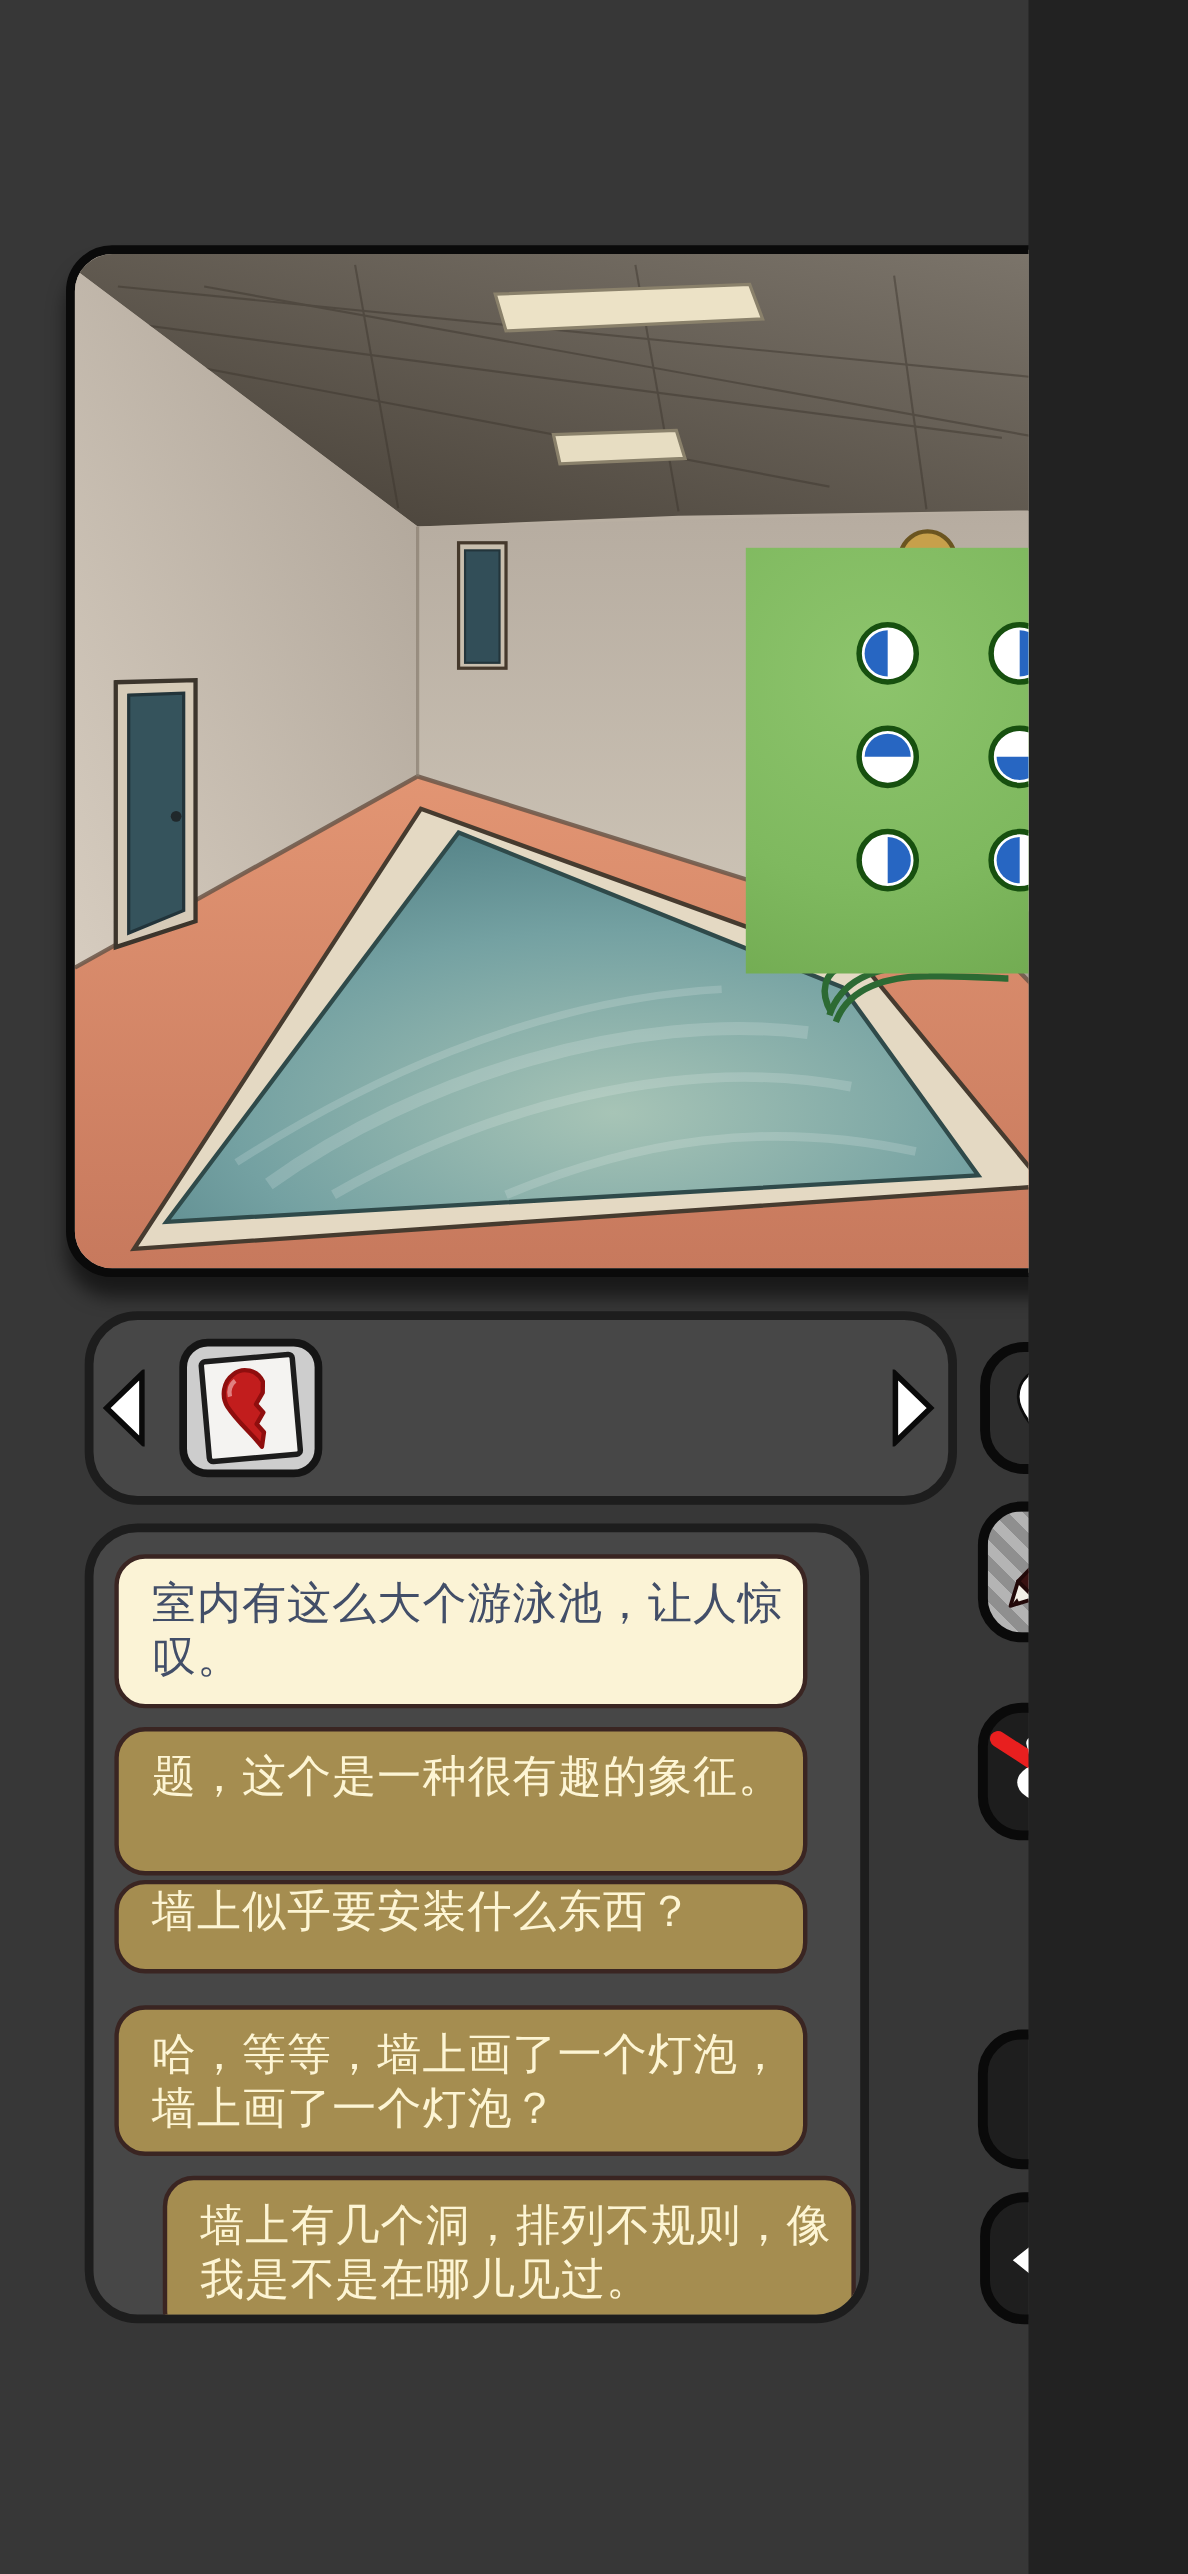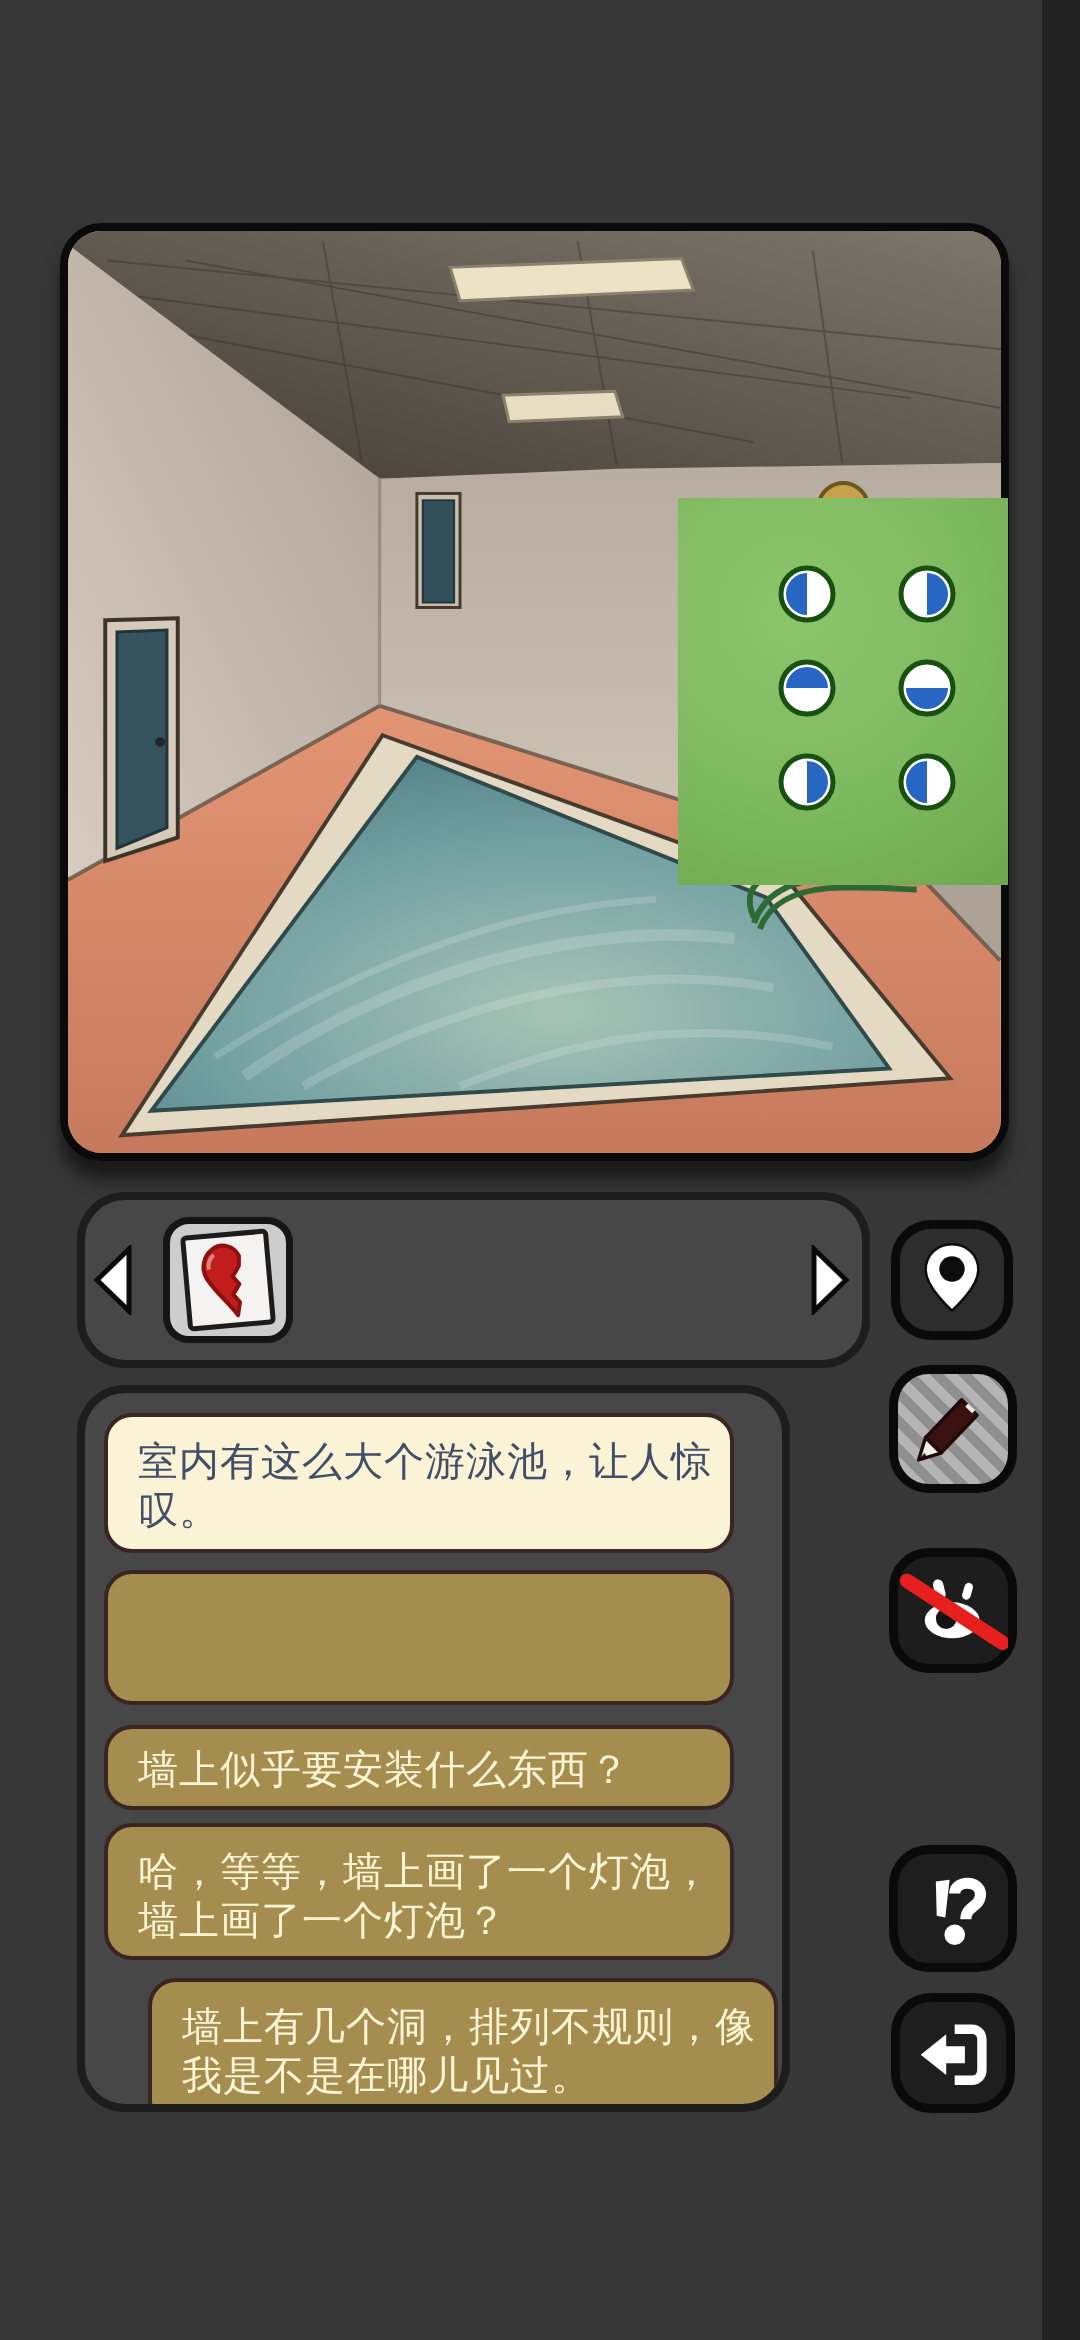--- a/index.html
+++ b/index.html
@@ -4,22 +4,22 @@
 <style>
   :root{
     --bg:#373737; --panel-bg:#474747; --panel-border:#1d1d1d;
     --bubble-cream:#fbf3d6; --bubble-cream-text:#424e68; --bubble-border:#3a2522;
     --bubble-khaki:#a58d50; --bubble-khaki-text:#fdf5d4;
     --green-panel:#7fb95f; --token-blue:#2766c2; --token-ring:#17500f;
     --btn-dark:#1e1e1e; --btn-border:#0a0a0a; --slash-red:#e81f1f;
   }
   *{margin:0;padding:0;box-sizing:border-box;}
   html,body{background:#222;}
-  #page{position:relative;width:1042px;height:2340px;background:var(--bg);
-    overflow:hidden;font-family:Liberation Serif, serif;}
+  #page{position:relative;width:935px;height:2340px;background:var(--bg);
+    overflow:hidden;font-family:Liberation Mono, monospace;}
 
   
   #scene-card{position:absolute;left:60px;top:223px;width:949px;height:938px;
     border:8px solid #0a0a0a;border-radius:42px;overflow:hidden;background:#b9afa2;
     box-shadow:0 18px 16px rgba(0,0,0,.55);}
   #scene-card svg{position:absolute;inset:0;width:100%;height:100%;}
 
   
   #puzzle-panel{position:absolute;left:678px;top:498px;width:330px;height:387px;
     background:radial-gradient(circle at 35% 30%, #8dc46c 0%, var(--green-panel) 55%, #6ea74e 100%);}
@@ -51,21 +51,21 @@
   #chat-panel{position:absolute;left:77px;top:1385px;width:713px;height:727px;
     background:var(--panel-bg);border:8px solid var(--panel-border);border-radius:48px;
     overflow:hidden;}
   .bubble{position:absolute;left:19px;width:630px;border:4px solid var(--bubble-border);
     border-radius:28px;background:var(--bubble-khaki);color:var(--bubble-khaki-text);
     font-size:40px;line-height:49px;padding:20px 24px 16px 30px;letter-spacing:1px;}
   .bubble.cream{background:var(--bubble-cream);color:var(--bubble-cream-text);}
   .bubble .ln{white-space:nowrap;}
   #bubble-0{top:20px;height:140px;}
   #bubble-1{top:177px;height:135px;}
-  #bubble-2{top:332px;height:85px;padding-top:16px;}
+  #bubble-2{top:316px;height:85px;padding-top:4px;}
   #bubble-3{top:430px;height:137px;}
   #bubble-4{top:585px;height:150px;margin-left:44px;}
 </style>
 </head>
 <body>
 
 <div id="page">
 
   <div id="scene-card">
     <svg viewBox="0 0 952 938" preserveAspectRatio="none">
@@ -231,20 +231,21 @@
       <polygon points="24,62 54,38 54,52 76,52 76,72 54,72 54,86" fill="#fff"></polygon>
     </svg>
   </div>
 
   <div id="chat-panel">
     <div class="bubble cream" id="bubble-0">
       <div class="ln">室内有这么大个游泳池，让人惊</div>
       <div class="ln">叹。</div>
     </div>
     <div class="bubble" id="bubble-1">
+      <div class="ln">题，这个是一种很有趣的象征。</div>
     </div>
     <div class="bubble" id="bubble-2">
       <div class="ln">墙上似乎要安装什么东西？</div>
     </div>
     <div class="bubble" id="bubble-3">
       <div class="ln">哈，等等，墙上画了一个灯泡，</div>
       <div class="ln">墙上画了一个灯泡？</div>
     </div>
     <div class="bubble" id="bubble-4">
       <div class="ln">墙上有几个洞，排列不规则，像</div>

